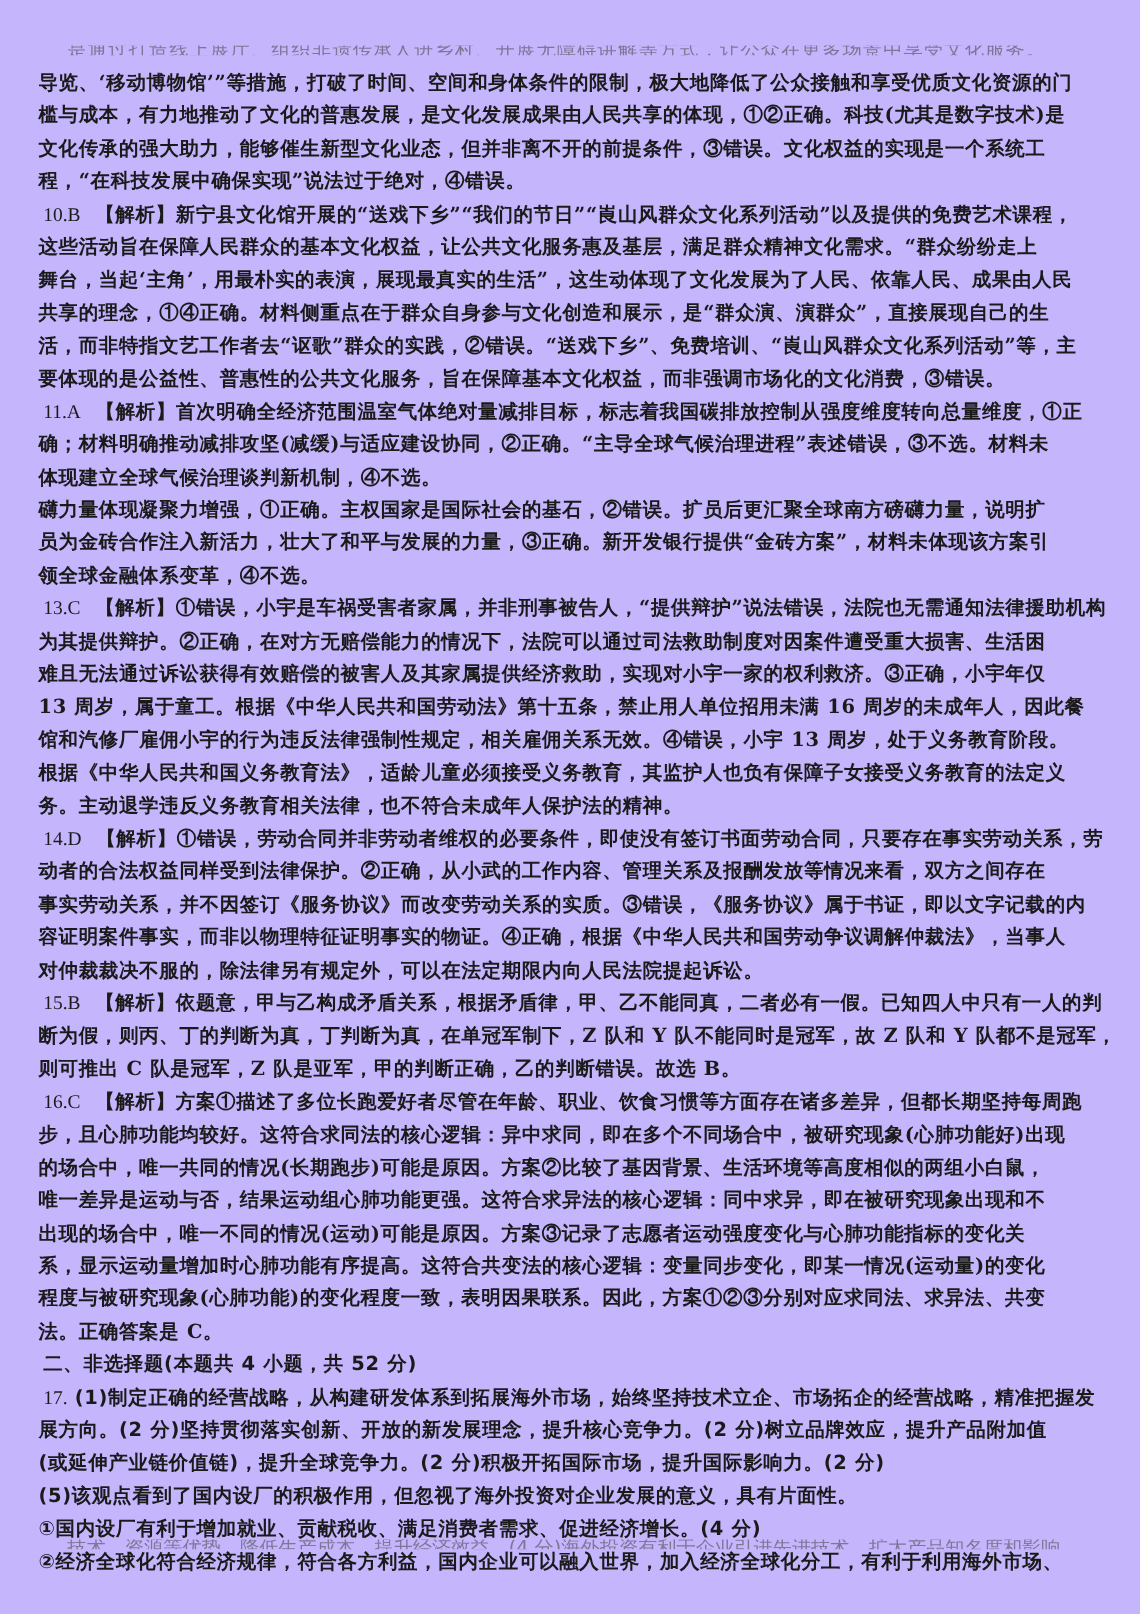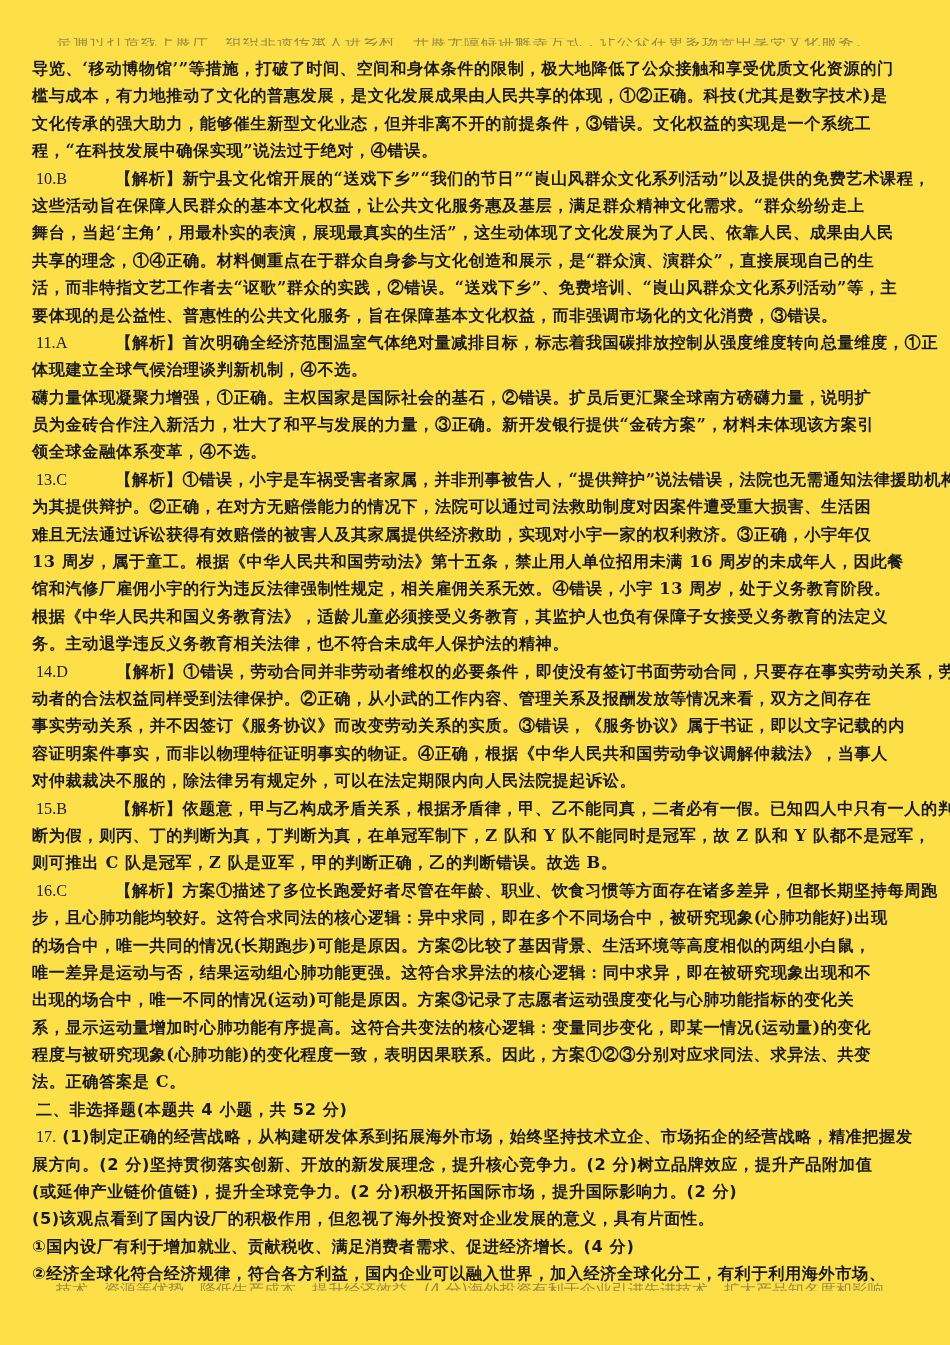--- a/index.html
+++ b/index.html
@@ -14,21 +14,21 @@
     position: relative;
     font-family: "DejaVu Serif", "Liberation Serif", serif;
     color: #1a1a1a;
   }
   .page {
     position: absolute;
     left: 0;
     top: 0;
     width: 950px;
     height: 1345px;
-    background: #fde047;
+    background: #c4b5fd;
   }
   .cut-line {
     position: absolute;
     left: 56px;
     top: 38px;
     width: 850px;
     height: 8px;
     overflow: hidden;
     color: #444;
     font-size: 16px;
@@ -57,21 +57,20 @@
   .line.cont  { padding-left: 32px; }
   .line.sec   { padding-left: 36px; }
   .qnum {
     font-family: "Liberation Serif", serif;
     font-weight: normal;
     letter-spacing: 0;
     margin-right: 6px;
   }
   .tag {
     font-weight: bold;
-    margin-left: 36px;
   }
   .bottom-cut {
     position: absolute;
     left: 56px;
     top: 1283px;
     width: 850px;
     height: 8px;
     overflow: hidden;
     color: #444;
     opacity: 0.55;
@@ -107,20 +106,21 @@
       <div class="line cont">共享的理念，①④正确。材料侧重点在于群众自身参与文化创造和展示，是“群众演、演群众”，直接展现自己的生</div>
       <div class="line cont">活，而非特指文艺工作者去“讴歌”群众的实践，②错误。“送戏下乡”、免费培训、“崀山风群众文化系列活动”等，主</div>
       <div class="line cont">要体现的是公益性、普惠性的公共文化服务，旨在保障基本文化权益，而非强调市场化的文化消费，③错误。</div>
     </div>
 
     <div>
       <div class="line first">
         <span class="qnum">11.A</span>
         <span class="tag">【解析】</span><span>首次明确全经济范围温室气体绝对量减排目标，标志着我国碳排放控制从强度维度转向总量维度，①正</span>
       </div>
+      <div class="line cont">确；材料明确推动减排攻坚(减缓)与适应建设协同，②正确。“主导全球气候治理进程”表述错误，③不选。材料未</div>
       <div class="line cont">体现建立全球气候治理谈判新机制，④不选。</div>
     </div>
 
     <div>
       <div class="line cont">礴力量体现凝聚力增强，①正确。主权国家是国际社会的基石，②错误。扩员后更汇聚全球南方磅礴力量，说明扩</div>
       <div class="line cont">员为金砖合作注入新活力，壮大了和平与发展的力量，③正确。新开发银行提供“金砖方案”，材料未体现该方案引</div>
       <div class="line cont">领全球金融体系变革，④不选。</div>
     </div>
 
     <div>

